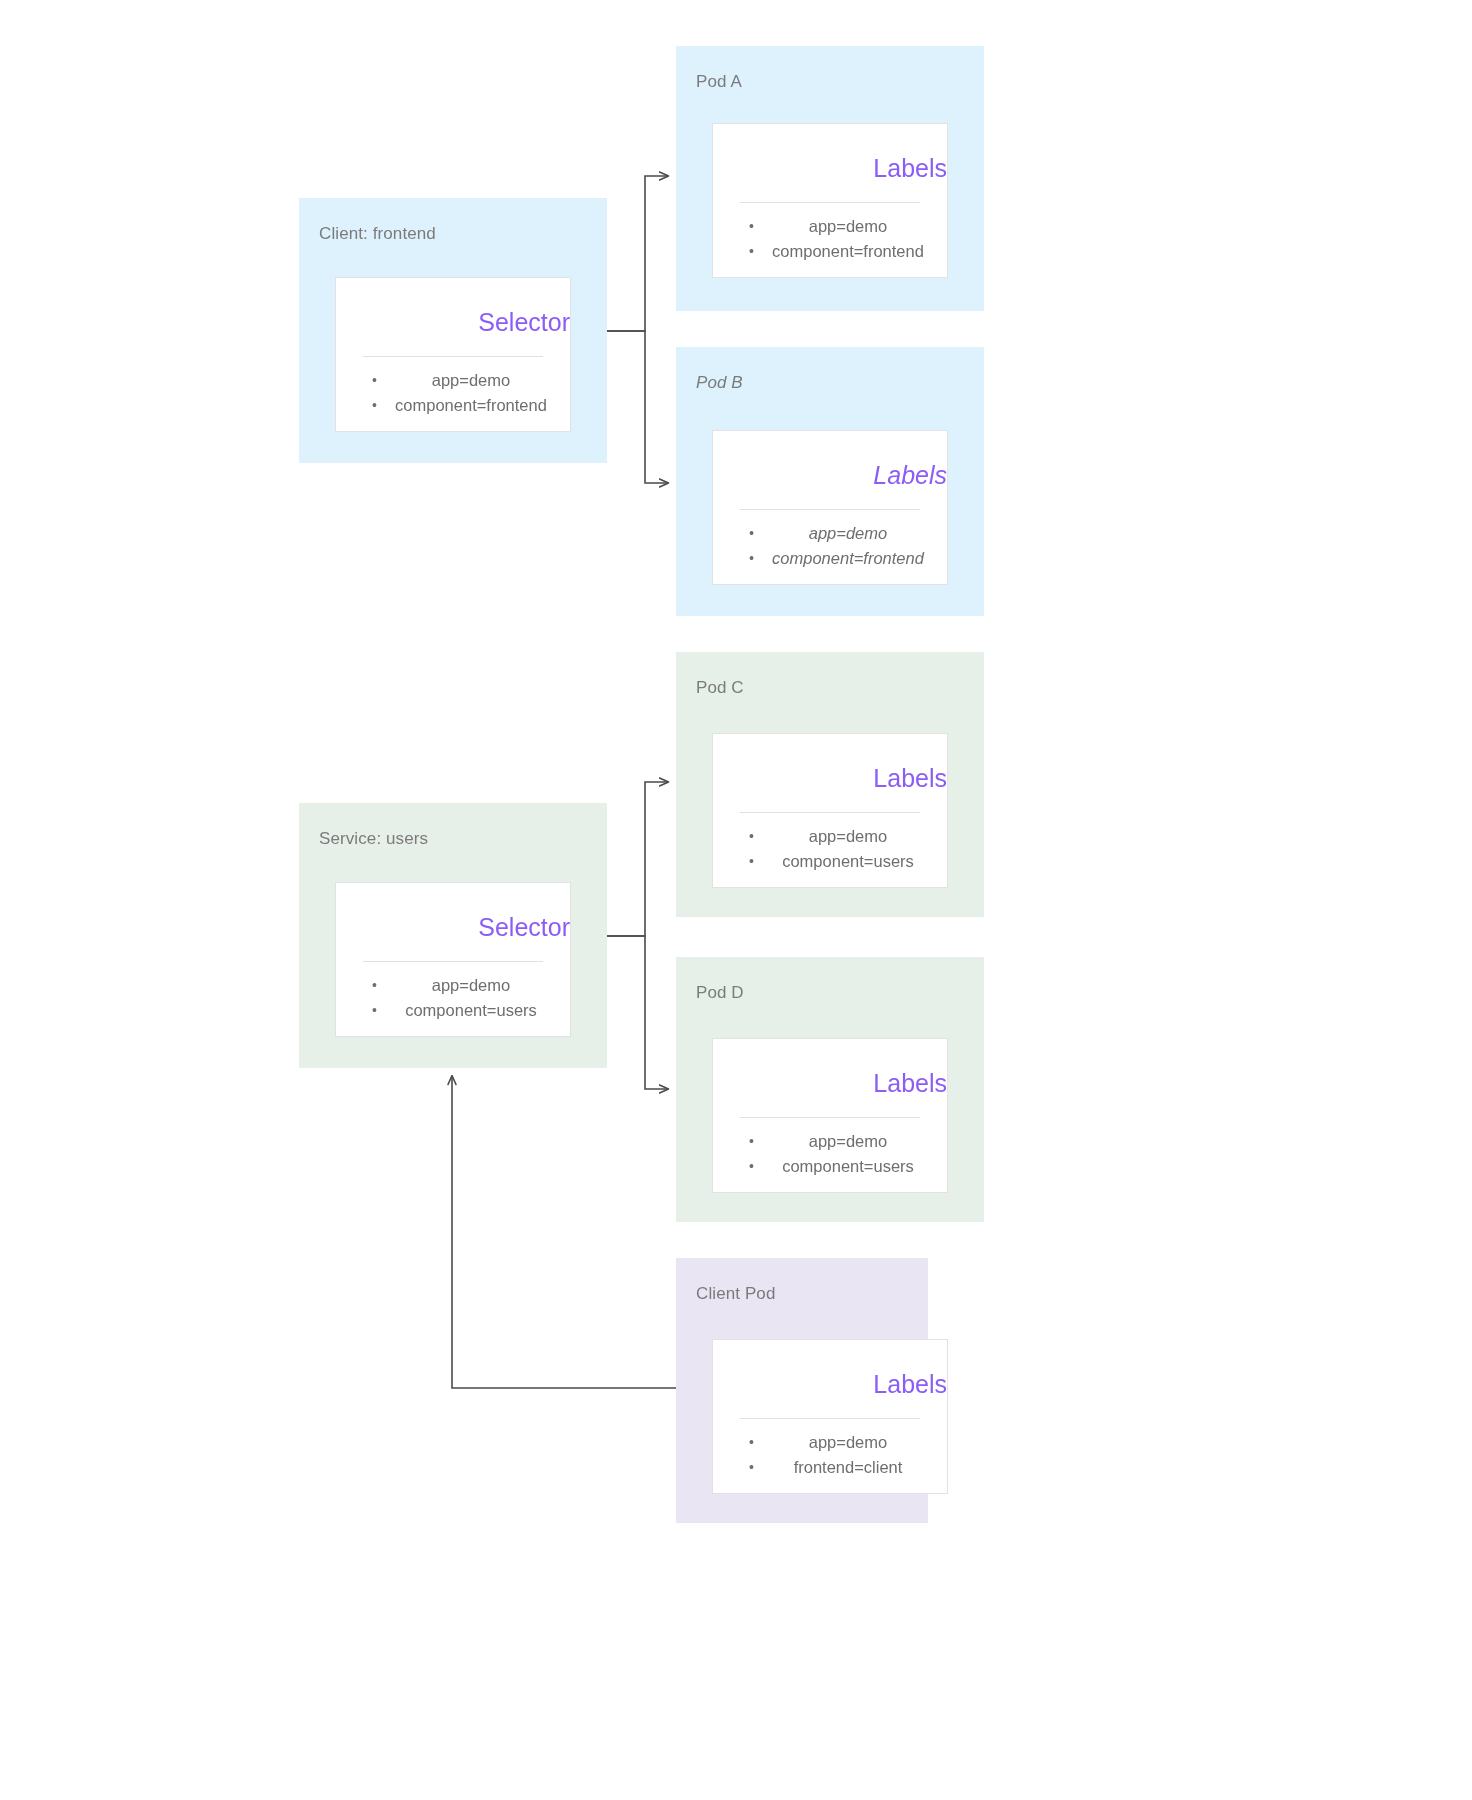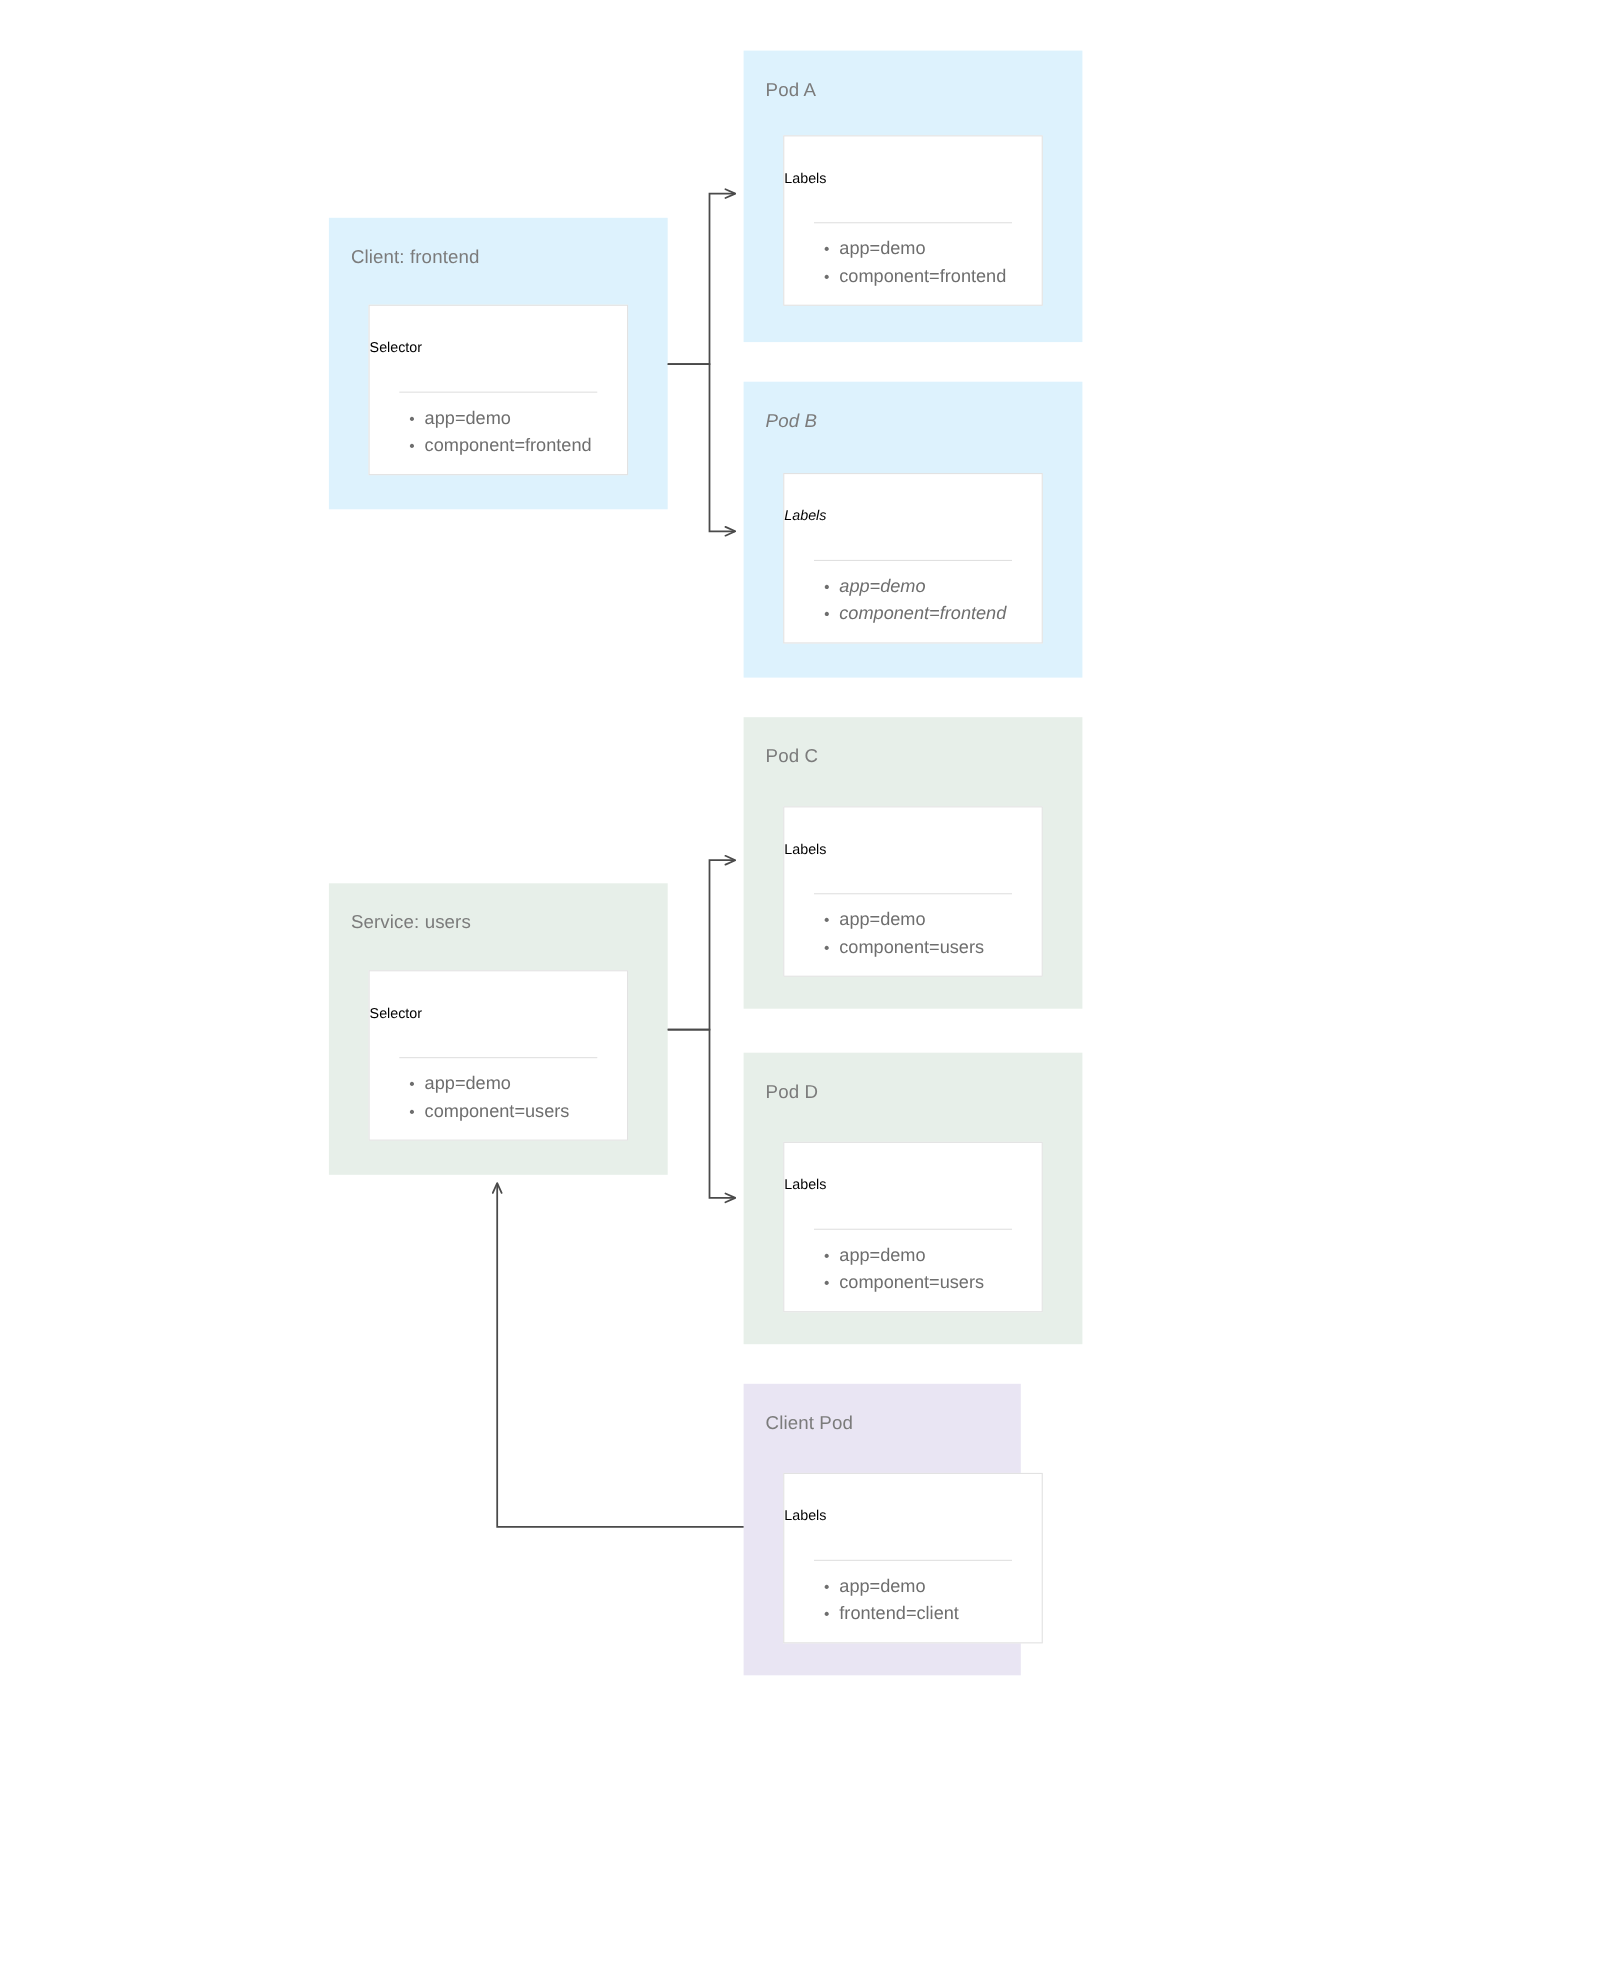--- a/index.html
+++ b/index.html
@@ -39,23 +39,23 @@
     position: absolute;
     background: #ffffff;
     border: 1px solid #e2e2e2;
     box-sizing: border-box;
   }
   .card-title {
     position: absolute;
     left: 0;
     right: 0;
     top: 30px;
-    text-align: left;
-    font-size: 13px;
-    color: #000000;
+    text-align: right;
+    font-size: 25px;
+    color: #8b5cf6;
   }
   .card-divider {
     position: absolute;
     left: 27px;
     right: 27px;
     top: 78px;
     height: 1px;
     background: #e0e0e0;
   }
   .card-list {
@@ -66,20 +66,21 @@
     margin: 0;
     padding: 0 0 0 20px;
     list-style: none;
   }
   .card-list li {
     position: relative;
     font-size: 16.5px;
     color: #6e6e6e;
     line-height: 25px;
     white-space: nowrap;
+    text-align: center;
   }
   .card-list li::before {
     content: "\2022";
     position: absolute;
     left: -14px;
     top: 0;
     font-size: 14px;
     color: #6e6e6e;
   }
   svg.connectors {

